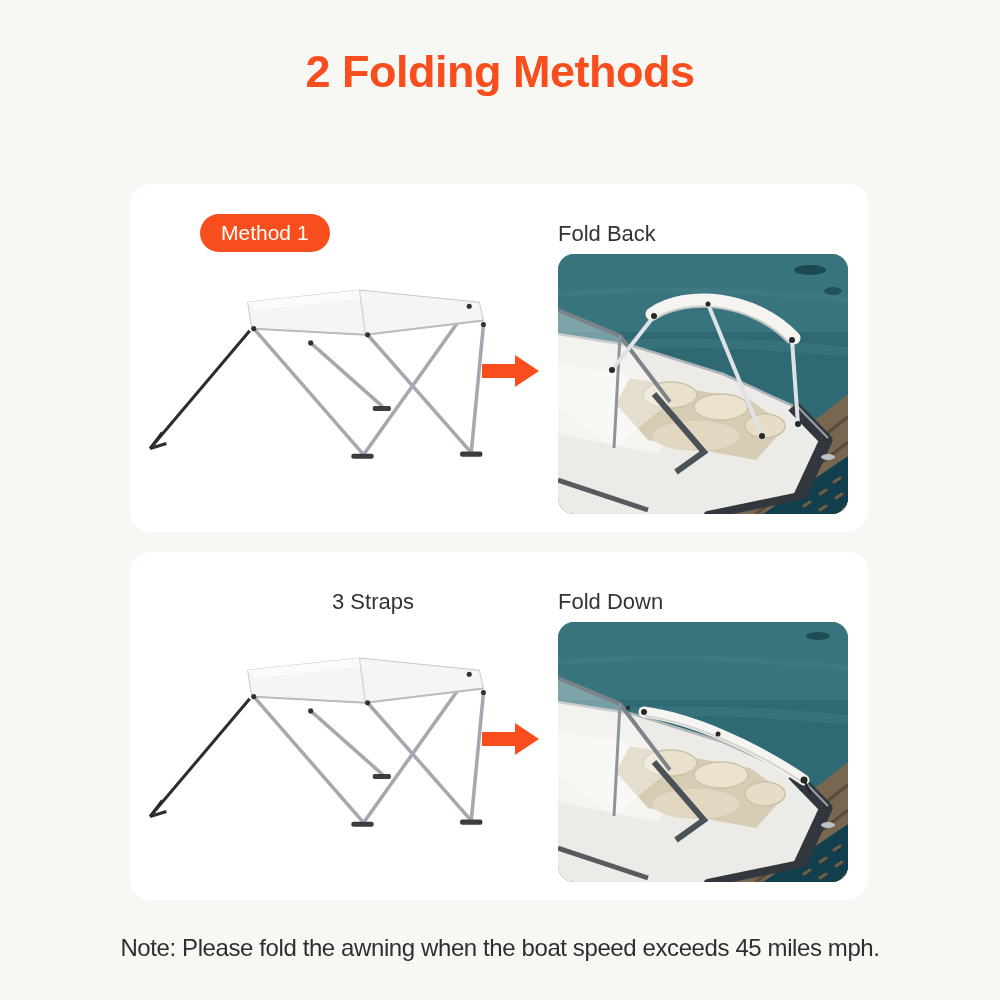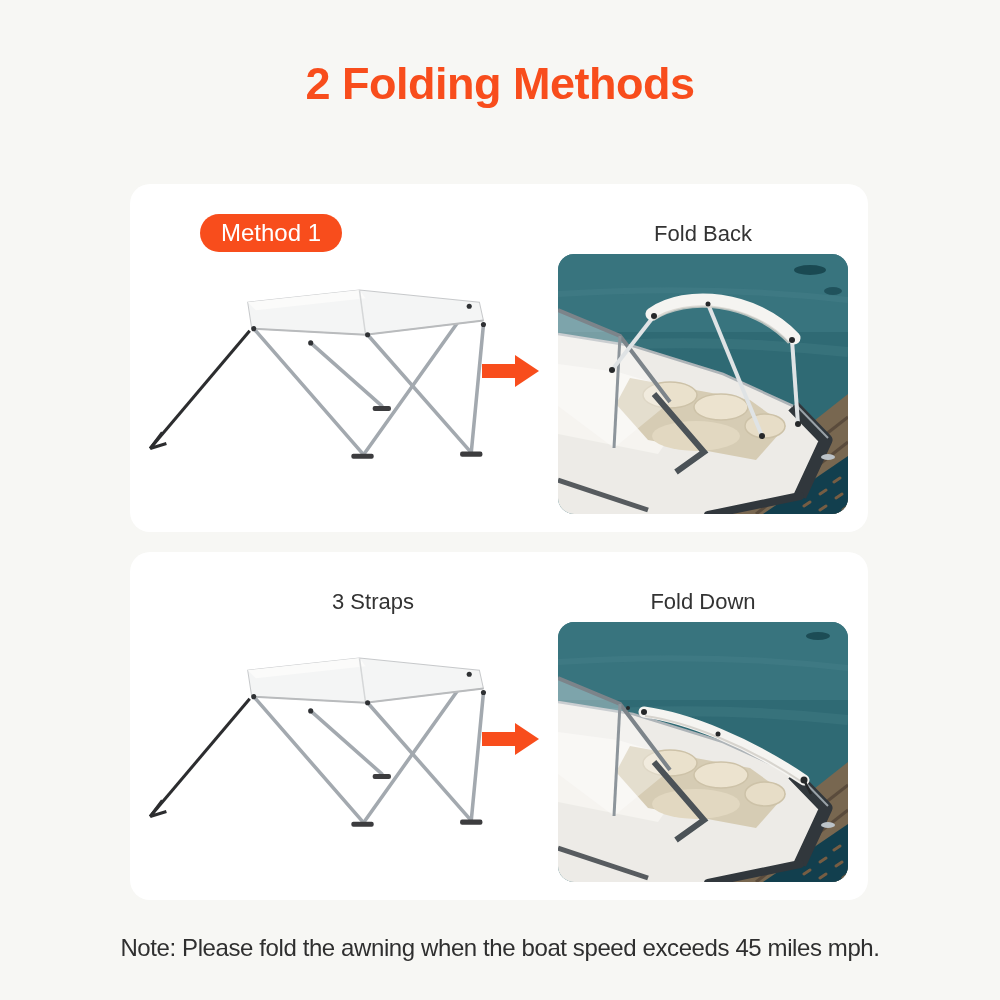--- a/index.html
+++ b/index.html
@@ -5,36 +5,36 @@
   html,body{margin:0;padding:0;}
   body{
     background:var(--background,#f7f7f4);
     font-family:"Liberation Sans",sans-serif;
     color:var(--text-dark,#333);
   }
   .canvas{position:relative;width:1000px;height:1000px;overflow:hidden;background:var(--background,#f7f7f4);}
   .page-title{
     position:absolute;top:46px;left:0;width:100%;
     text-align:center;font-size:45px;font-weight:bold;
-    letter-spacing:-0.5px;color:var(--accent-orange,#f84d1c);margin-top:12px;
+    letter-spacing:-0.5px;color:var(--accent-orange,#f84d1c);
   }
   .card{
     position:absolute;left:130px;width:738px;height:348px;
     background:var(--card-background,#ffffff);border-radius:20px;
   }
   .card.m1{top:184px;}
   .card.m2{top:552px;}
   .badge{
     position:absolute;left:70px;top:30px;height:38px;line-height:38px;
     padding:0 21px;border-radius:19px;
     background:var(--accent-orange,#f84d1c);color:var(--badge-text,#fff);
-    font-size:24px;
+    font-size:21px;
   }
   .desc{position:absolute;left:202px;top:37px;font-size:22px;color:var(--text-dark,#3a3a3a);}
-  .result{position:absolute;left:428px;top:37px;width:290px;text-align:center;font-size:22px;color:var(--text-dark,#3a3a3a);}
+  .result{position:absolute;left:428px;top:37px;width:290px;font-size:22px;color:var(--text-dark,#3a3a3a);}
   .illu{position:absolute;left:12px;top:104px;width:376px;height:188px;}
   .illu svg{width:100%;height:100%;display:block;}
   .arrowbox{position:absolute;left:352px;top:170px;width:58px;height:34px;}
   .arrowbox svg{width:100%;height:100%;display:block;}
   .photo{
     position:absolute;left:428px;top:70px;width:290px;height:260px;
     border-radius:16px;overflow:hidden;
   }
   .photo svg{width:100%;height:100%;display:block;}
   .note{

